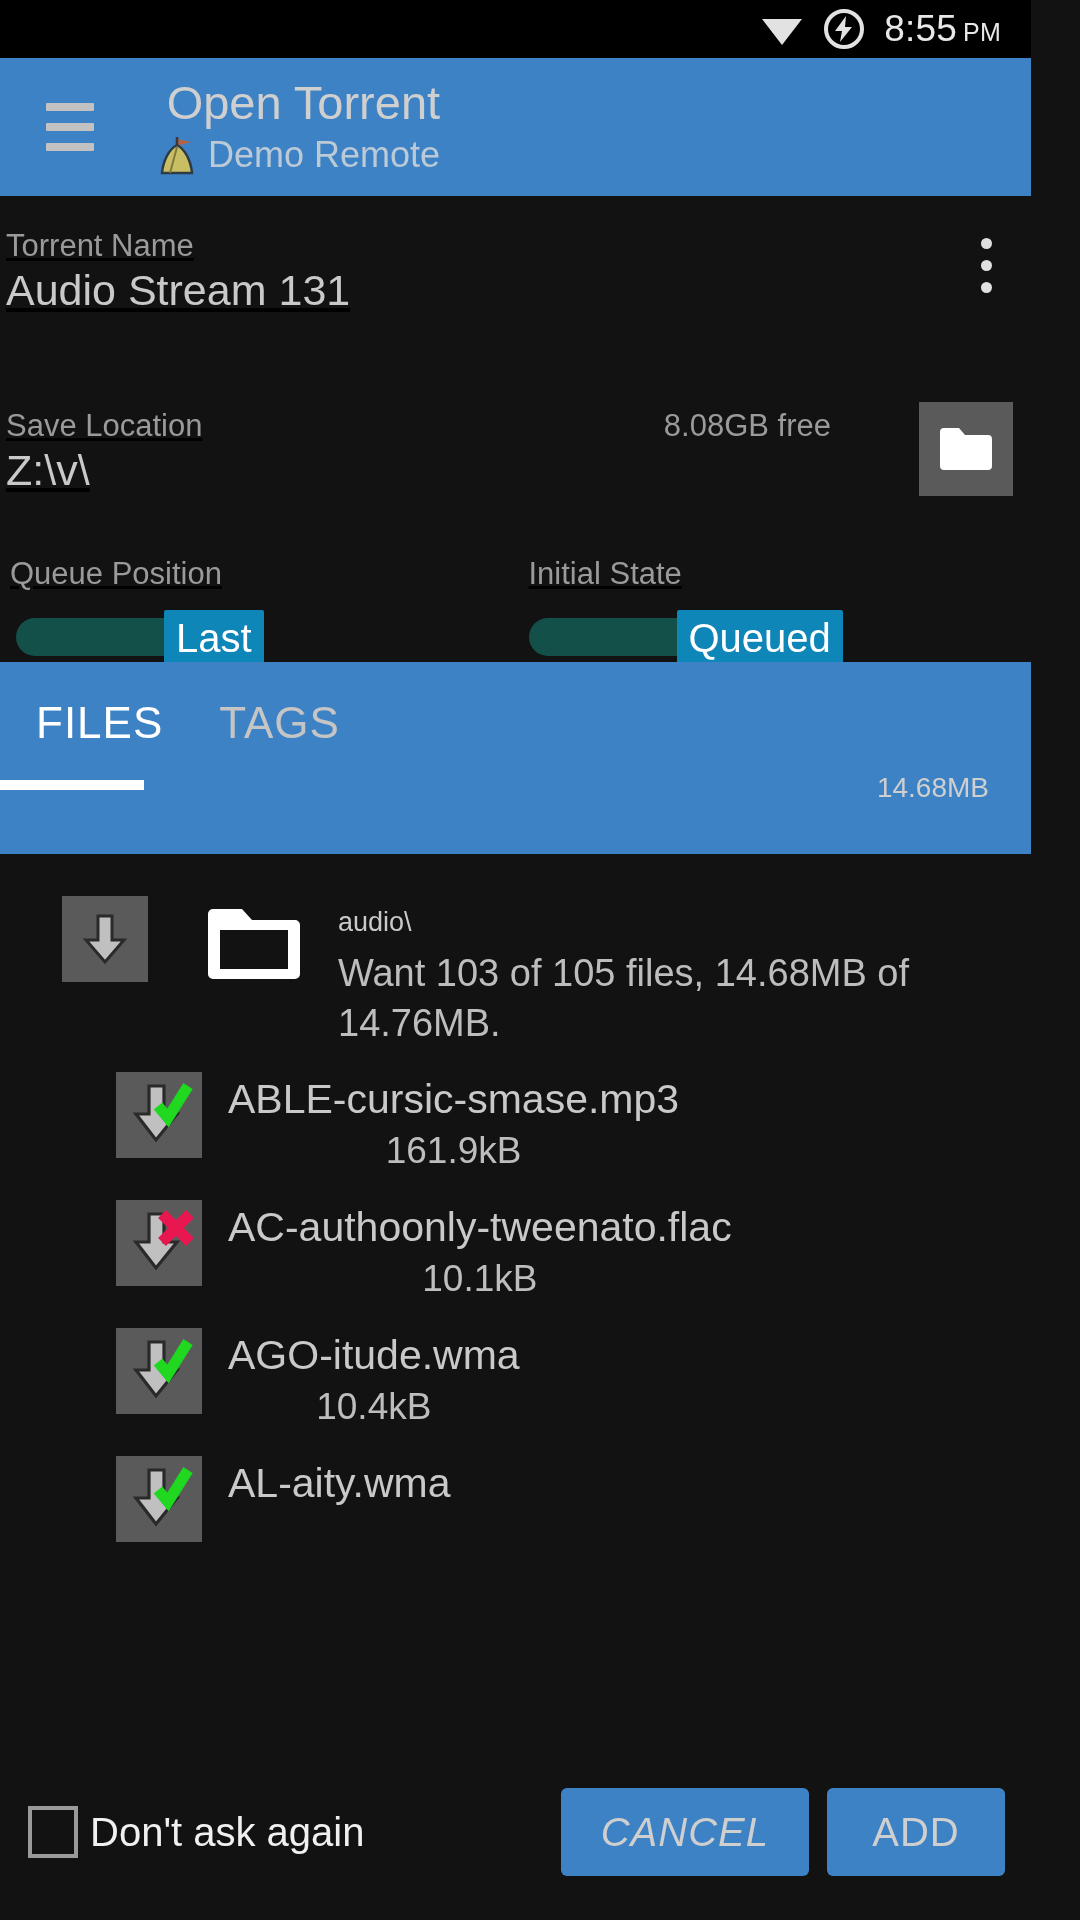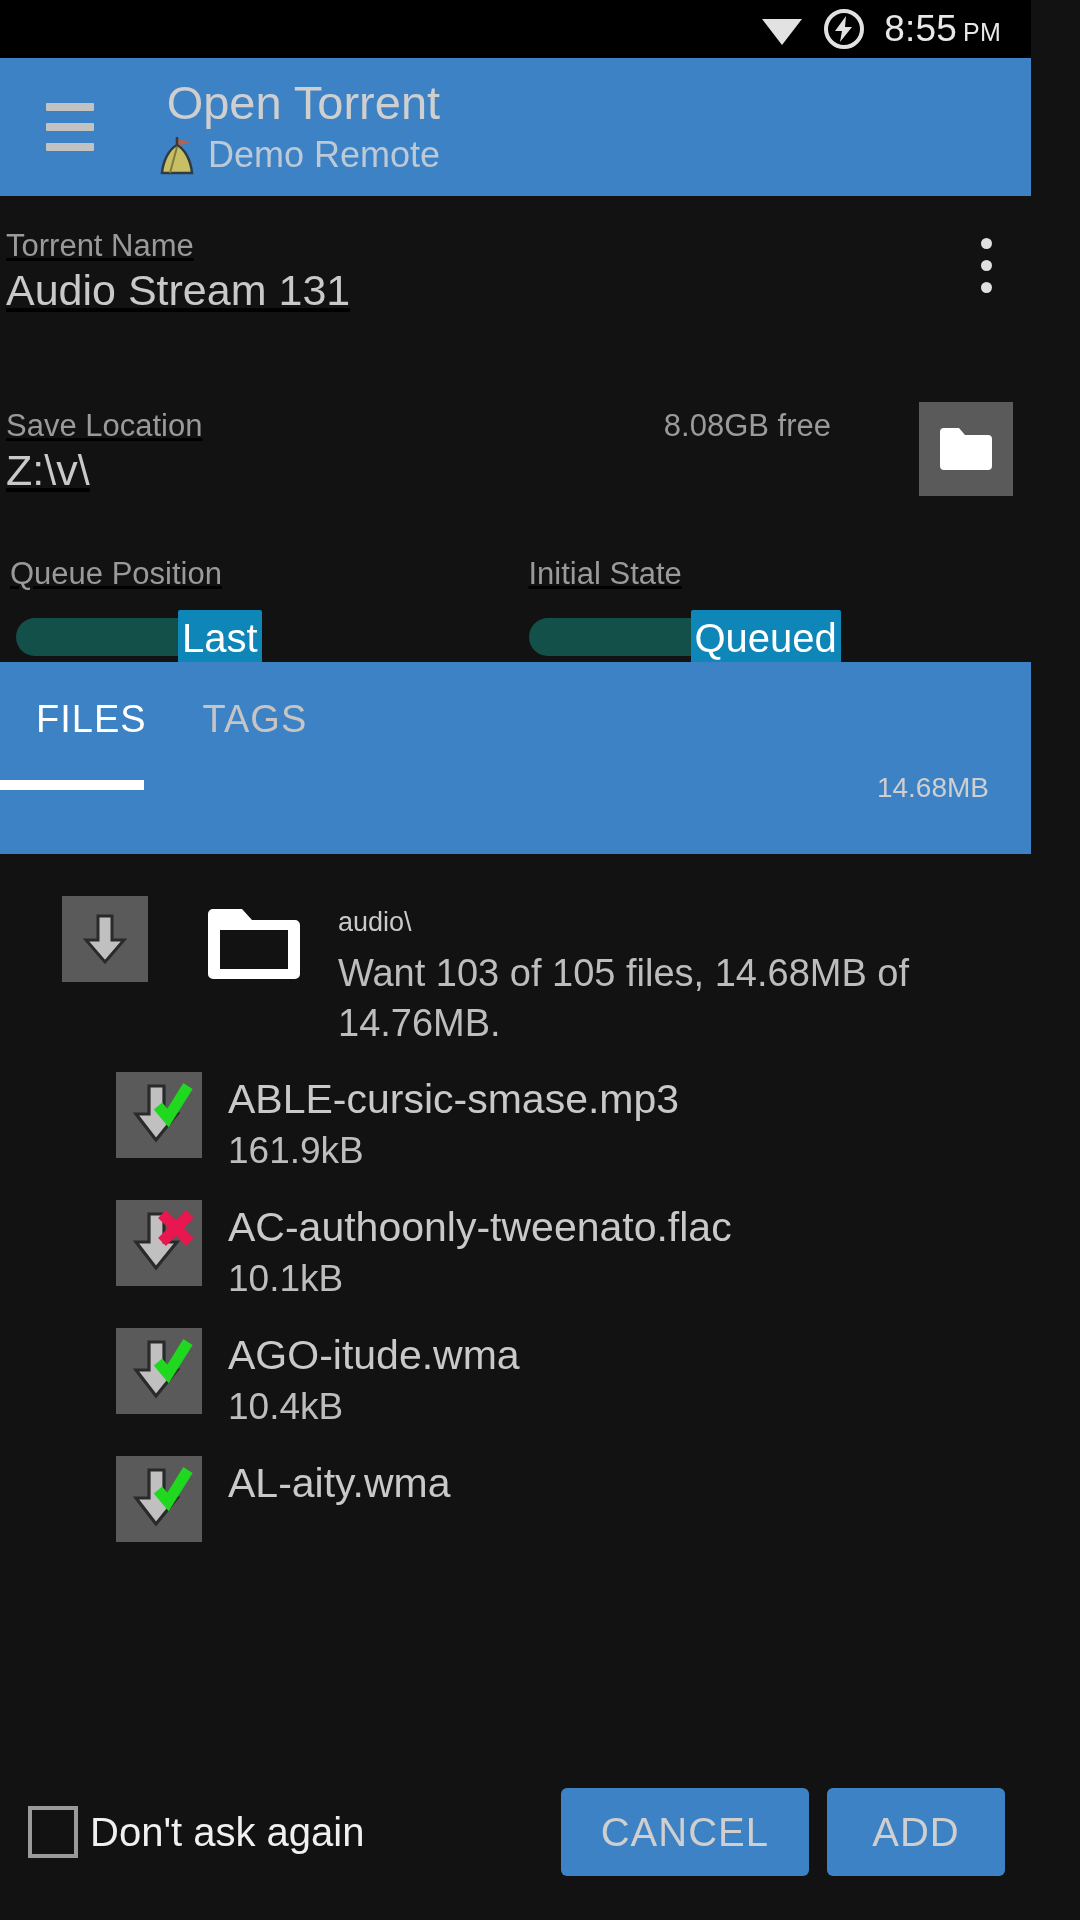--- a/index.html
+++ b/index.html
@@ -56,67 +56,66 @@
   .slider-block { width:50%; position:relative; }
   .slider-block .lbl { padding-left:4px; }
   .slider-rail { position:relative; height:52px; margin-top:18px; }
   .slider-track {
     position:absolute; left:10px; top:8px; height:38px; border-radius:19px;
     background:#13504a;
   }
   .slider-thumb {
     position:absolute; top:0; height:56px; background:#0f86b8;
     display:flex; align-items:center; justify-content:center;
-    color:#fff; font-size:40px; padding:0 4px; cursor:pointer;
+    color:#fff; font-size:40px; padding:0 12px; cursor:pointer;
     border-radius:2px;
-    margin-left:14px;
   }
 
   
   .tabbar { background:#3d82c4; flex:0 0 192px; position:relative; }
   .tabs { display:flex; padding:36px 0 0 36px; gap:56px; }
-  .tab { font-size:38px; letter-spacing:1px; cursor:pointer;text-align:right; }
+  .tab { font-size:44px; letter-spacing:1px; cursor:pointer;text-align:right; }
   .tab.active { color:#ffffff; }
   .tab.inactive { color:#c5c5c5; }
   .tab-underline { position:absolute; left:0; top:118px; width:144px; height:10px; background:#fff; }
   .tab-size { position:absolute; right:42px; top:110px; color:#cfcfcf; font-size:28px; }
 
   
   .filelist { flex:1 1 auto; background:#121212; overflow:hidden; position:relative; }
 
   .folder-row { display:flex; align-items:flex-start; padding:42px 20px 0 62px; }
   .dl-box {
     position:relative; width:86px; height:86px; background:#5a5a5a;
     flex:0 0 86px; display:flex; align-items:center; justify-content:center; cursor:pointer;
   }
   .folder-glyph { margin-left:58px; margin-top:10px; flex:0 0 96px; }
   .folder-texts { margin-left:36px; }
   .folder-name { color:#c9c9c9; font-size:27px; line-height:52px; }
   .folder-desc { color:#bdbdbd; font-size:38px; line-height:50px; max-width:630px; }
 
-  .file-row { display:flex; align-items:flex-start; padding:24px 20px 0 116px; }
+  .file-row { display:flex; align-items:flex-start; padding:24px 20px 0 116px;text-align:center; }
   .file-dl { position:relative; width:86px; height:86px; background:#5a5a5a; flex:0 0 86px; cursor:pointer; }
   .file-texts { margin-left:26px; }
   .file-name { color:#c9c9c9; font-size:41px; line-height:54px; }
   .file-size { color:#bdbdbd; font-size:37px; line-height:50px; }
 
   
   .bottombar {
     flex:0 0 176px; background:#121212; display:flex; align-items:center;
     padding:0 26px 0 28px; gap:18px;
   }
   .cb-wrap { display:flex; align-items:center; gap:12px; flex:1 1 auto; cursor:pointer; }
   .checkbox { width:50px; height:52px; border:4px solid #9a9a9a; background:transparent; flex:0 0 50px; }
   .cb-label { color:#f0f0f0; font-size:40px; }
   .btn {
     background:#3d82c4; color:#cfcfcf; font-size:40px; letter-spacing:1px;
     border:none; border-radius:6px; padding:0 40px; height:88px; cursor:pointer;
     font-family:"Liberation Sans", sans-serif; display:flex; align-items:center; justify-content:center;
   }
-  .btn-cancel { min-width:232px; }
+  .btn-cancel { min-width:232px;font-style:italic; }
   .btn-add { min-width:178px; }
 </style>
 </head>
 <body>
 
 <div class="screen">
 
   <div class="statusbar">
     <span class="sb-icon">
       <svg width="44" height="36" viewBox="0 0 44 36">

